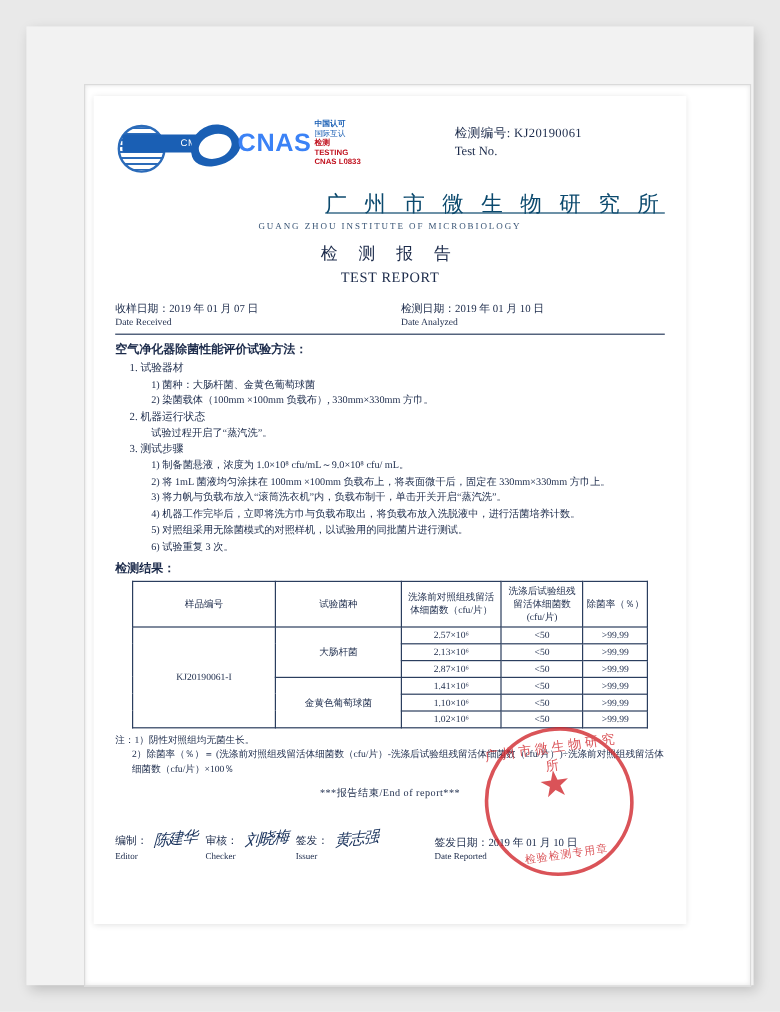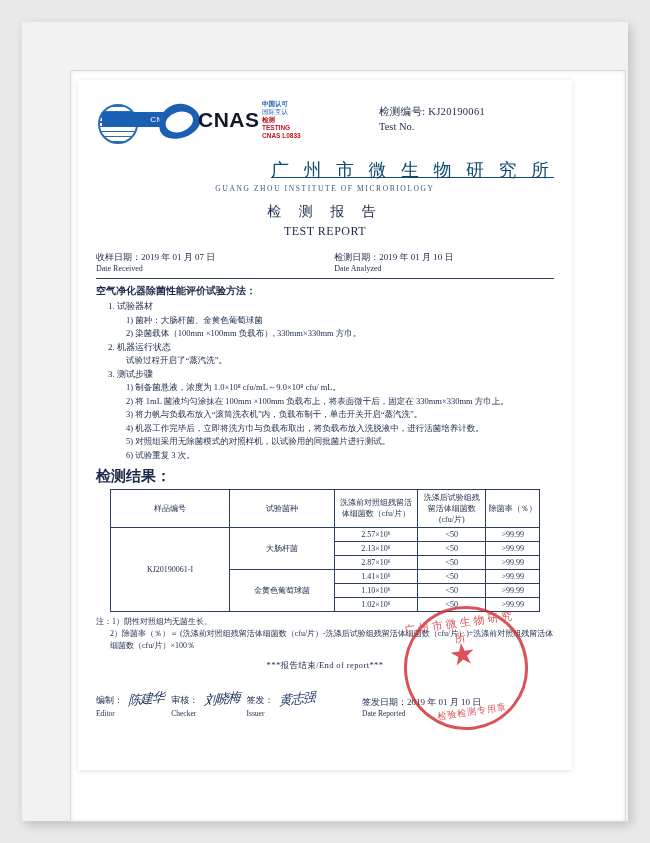--- a/index.html
+++ b/index.html
@@ -111,21 +111,21 @@
     border-radius: 50%;
     background: #fff;
   }
   .cnas-word {
     position: absolute;
     left: 40px;
     top: 8px;
     font-family: "Liberation Sans", sans-serif;
     font-size: 21px;
     font-weight: bold;
-    color: #0f172a;
+    color: #3b82f6;
     letter-spacing: .5px;
   }
   .cnas-cn {
     position: absolute;
     left: 104px;
     top: 0px;
     width: 56px;
     font-family: "Liberation Sans", sans-serif;
     font-size: 6.5px;
     color: #c1121f;
@@ -200,21 +200,21 @@
     margin: 1.5px 0 1.5px 12px;
     line-height: 12px;
   }
   .lvl2 {
     font-size: 8.5px;
     margin: 1.5px 0 1.5px 30px;
     line-height: 12px;
   }
   .lvl2.wrap { margin-right: 4px; }
   .results-label {
-    font-size: 15px;
+    font-size: 10px;
     font-weight: bold;
     margin-top: 6px;
     margin-bottom: 3px;
   }
   
   table.results {
     border-collapse: collapse;
     width: 430px;
     margin: 0 auto;
     font-size: 8px;

